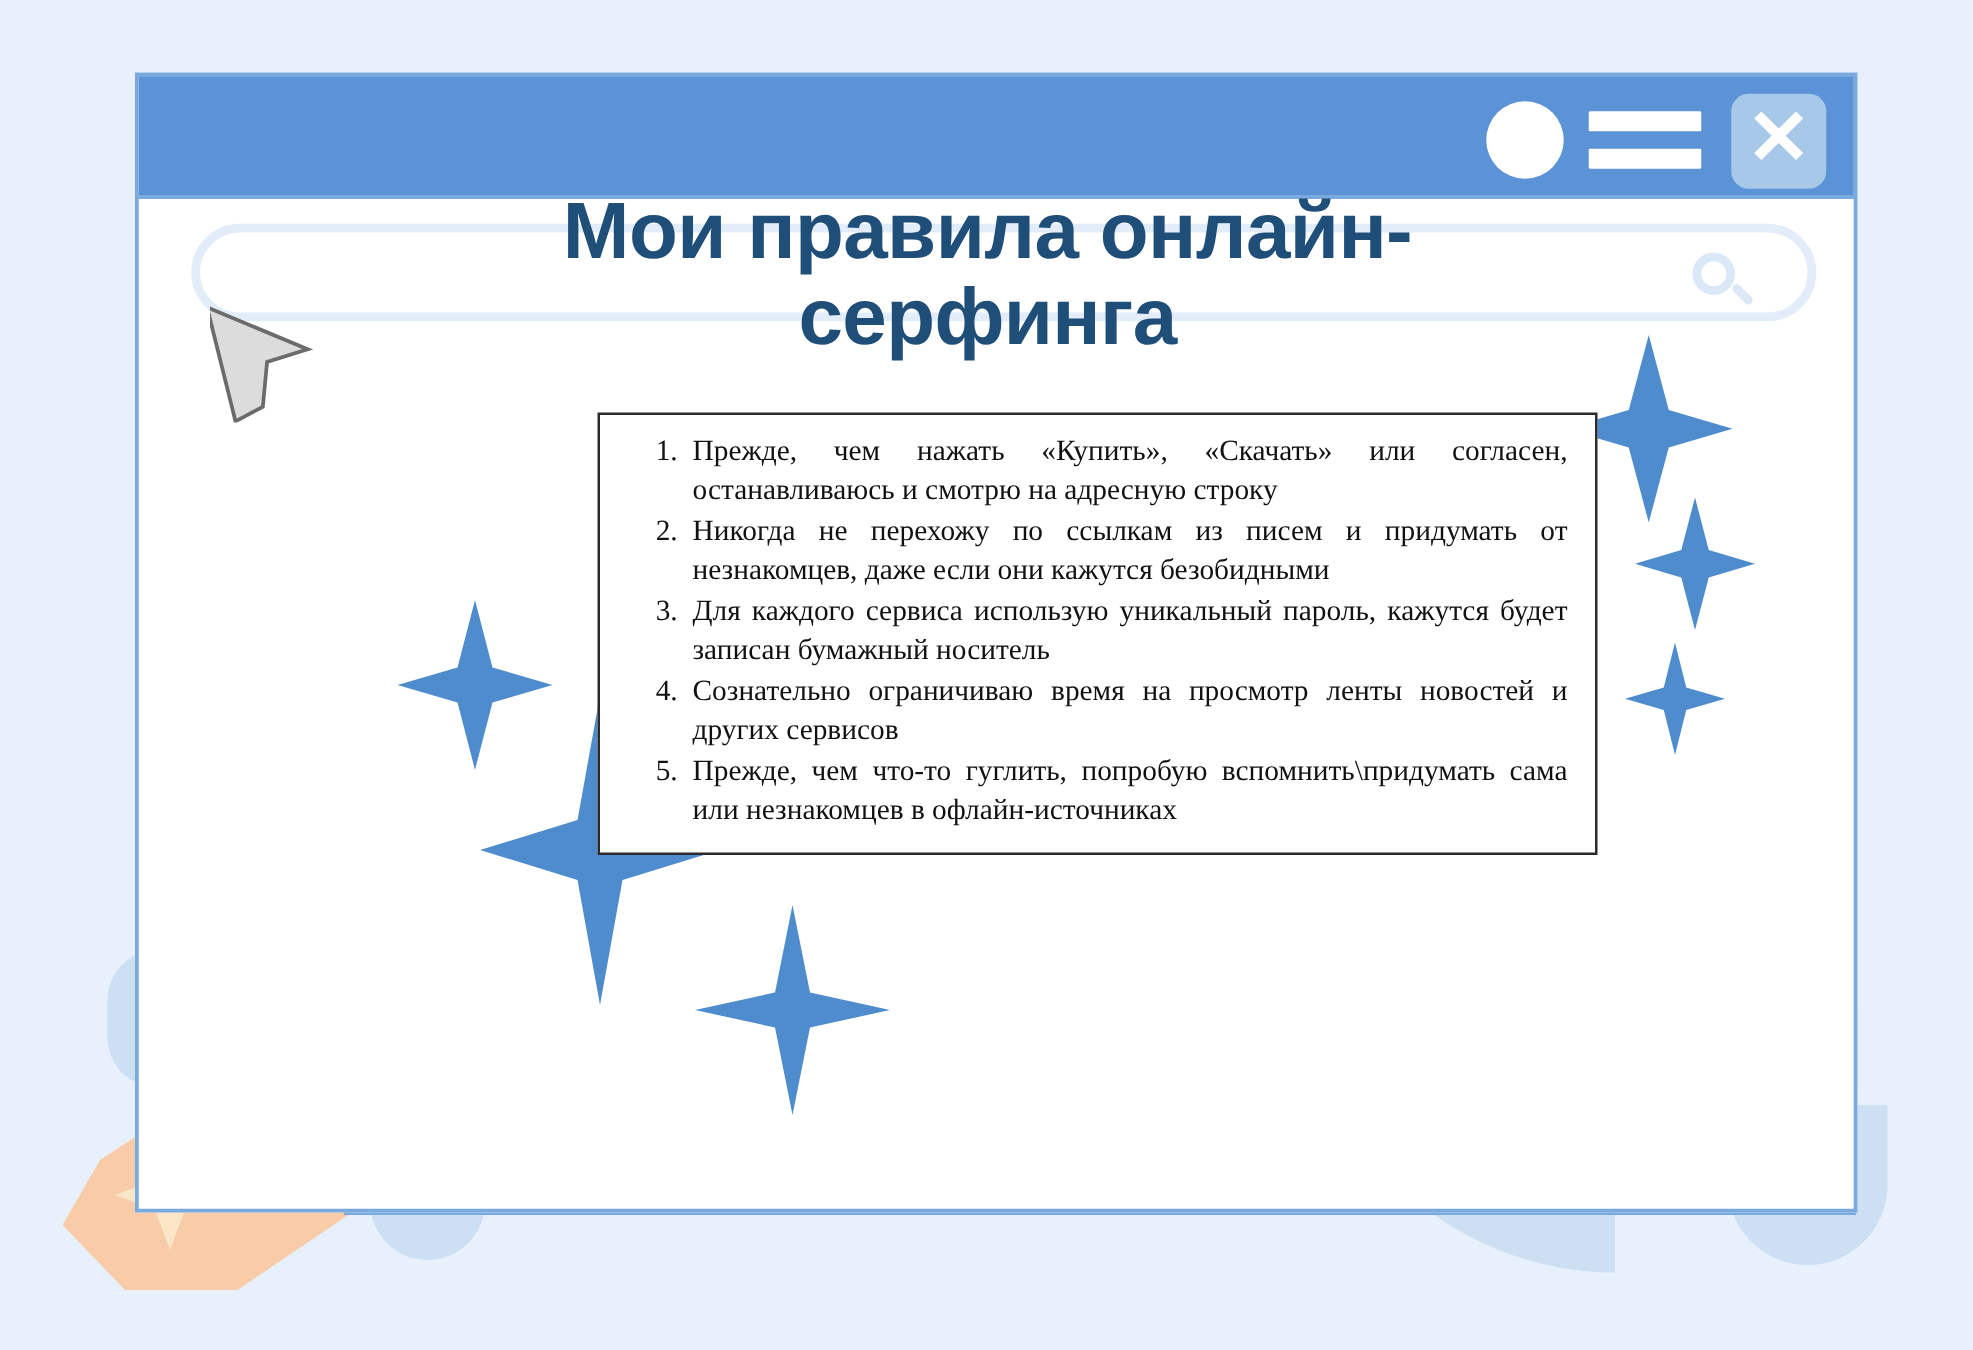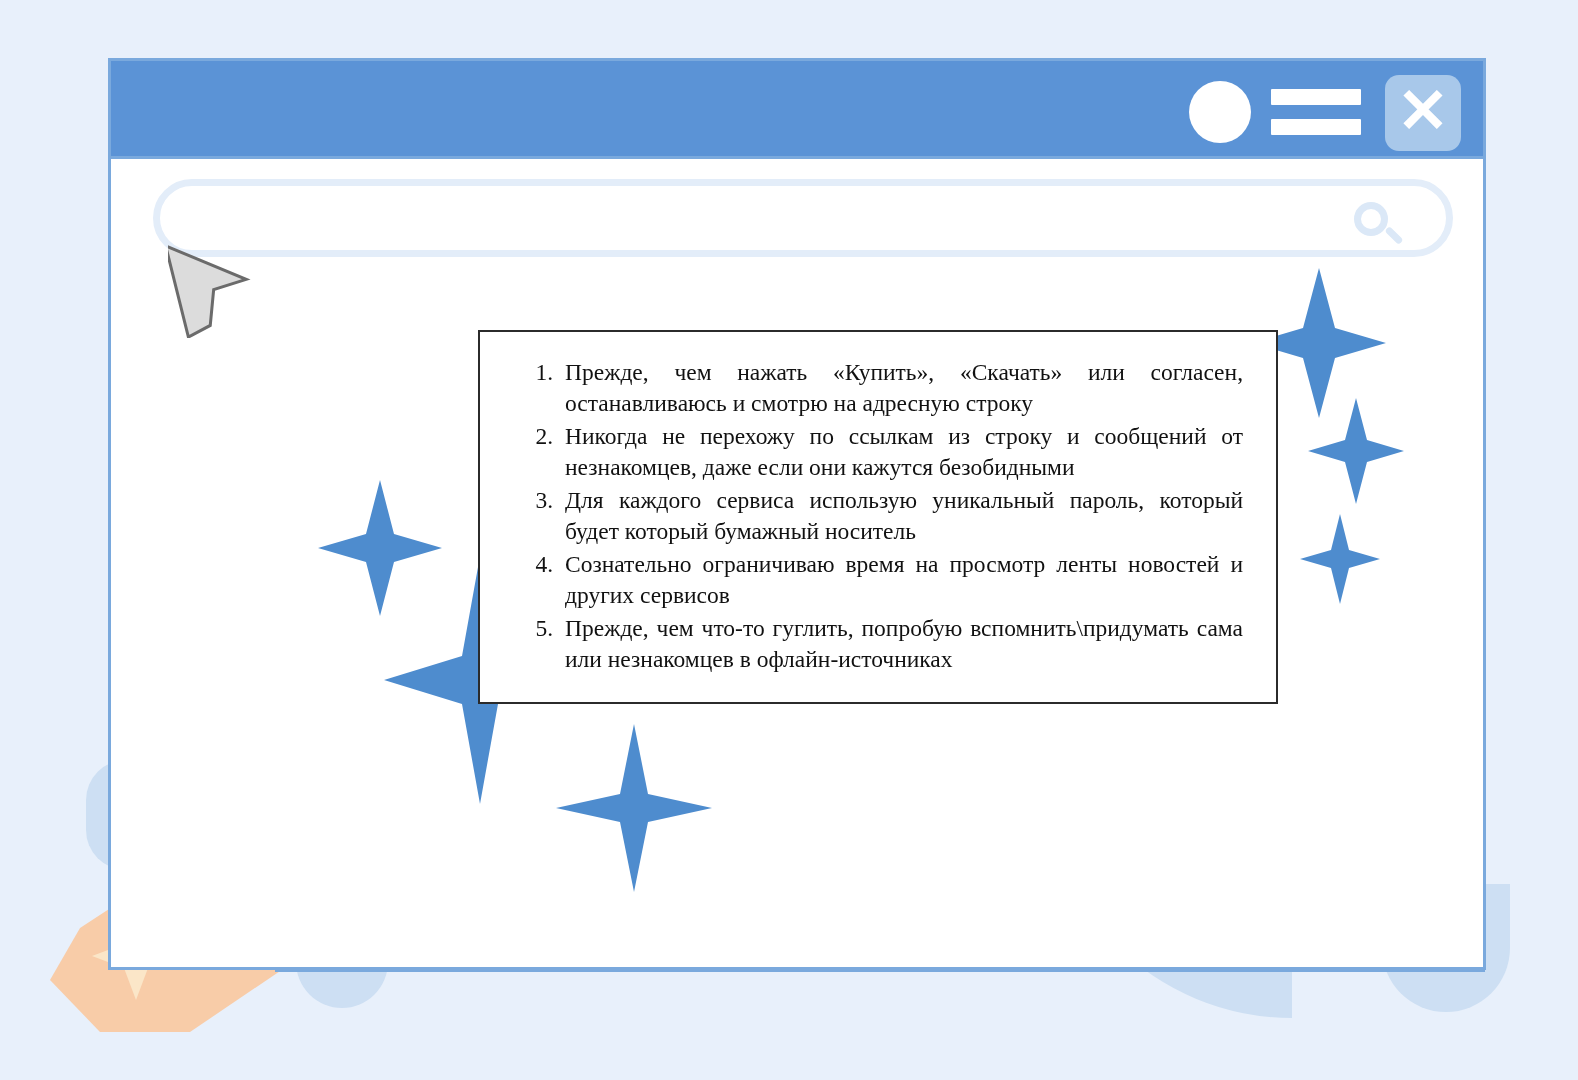--- a/index.html
+++ b/index.html
@@ -146,21 +146,21 @@
     left: 478px;
     top: 330px;
     width: 800px;
     padding: 14px 22px 16px 22px;
     box-sizing: border-box;
     border: 2px solid #2b2b2b;
     background: #ffffff;
     z-index: 8;
   }
   .rules-box ol {
-    margin: 11px;
+    margin: 0;
     padding-left: 46px;
     font-family: "Liberation Serif", serif;
     font-size: 23.5px;
     line-height: 1.32;
     color: #111111;
     text-align: justify;
   }
   .rules-box li {
     margin-bottom: 2px;
     padding-left: 6px;
@@ -262,28 +262,29 @@
     </div>
 
     <div class="address-bar">
       <div class="search-icon">
         <div class="lens"></div>
         <div class="handle"></div>
       </div>
     </div>
   </div>
 
+  <div class="slide-title">Мои правила онлайн-серфинга</div>
 
   <svg class="cursor" style="left:168px; top:228px; width:86px; height:110px;" viewBox="0 0 86 110">
     <polygon points="8,102 8,8 78,60 44,62 32,96" fill="#dcdcdc" stroke="#6b6b6b" stroke-width="3" transform="rotate(-14 43 55)"></polygon>
   </svg>
 
   <div class="rules-box">
     <ol>
       <li>Прежде, чем нажать «Купить», «Скачать» или согласен, останавливаюсь и смотрю на адресную строку</li>
-      <li>Никогда не перехожу по ссылкам из строку и сообщений от незнакомцев, даже если они кажутся безобидными</li>
-      <li>Для каждого сервиса использую уникальный пароль, который будет который бумажный носитель</li>
+      <li>Никогда не перехожу по ссылкам из писем и придумать от незнакомцев, даже если они кажутся безобидными</li>
+      <li>Для каждого сервиса использую уникальный пароль, кажутся будет записан бумажный носитель</li>
       <li>Сознательно ограничиваю время на просмотр ленты новостей и других сервисов</li>
       <li>Прежде, чем что-то гуглить, попробую вспомнить\придумать сама или незнакомцев в офлайн-источниках</li>
     </ol>
   </div>
 
 </div>
 
 </body></html>

